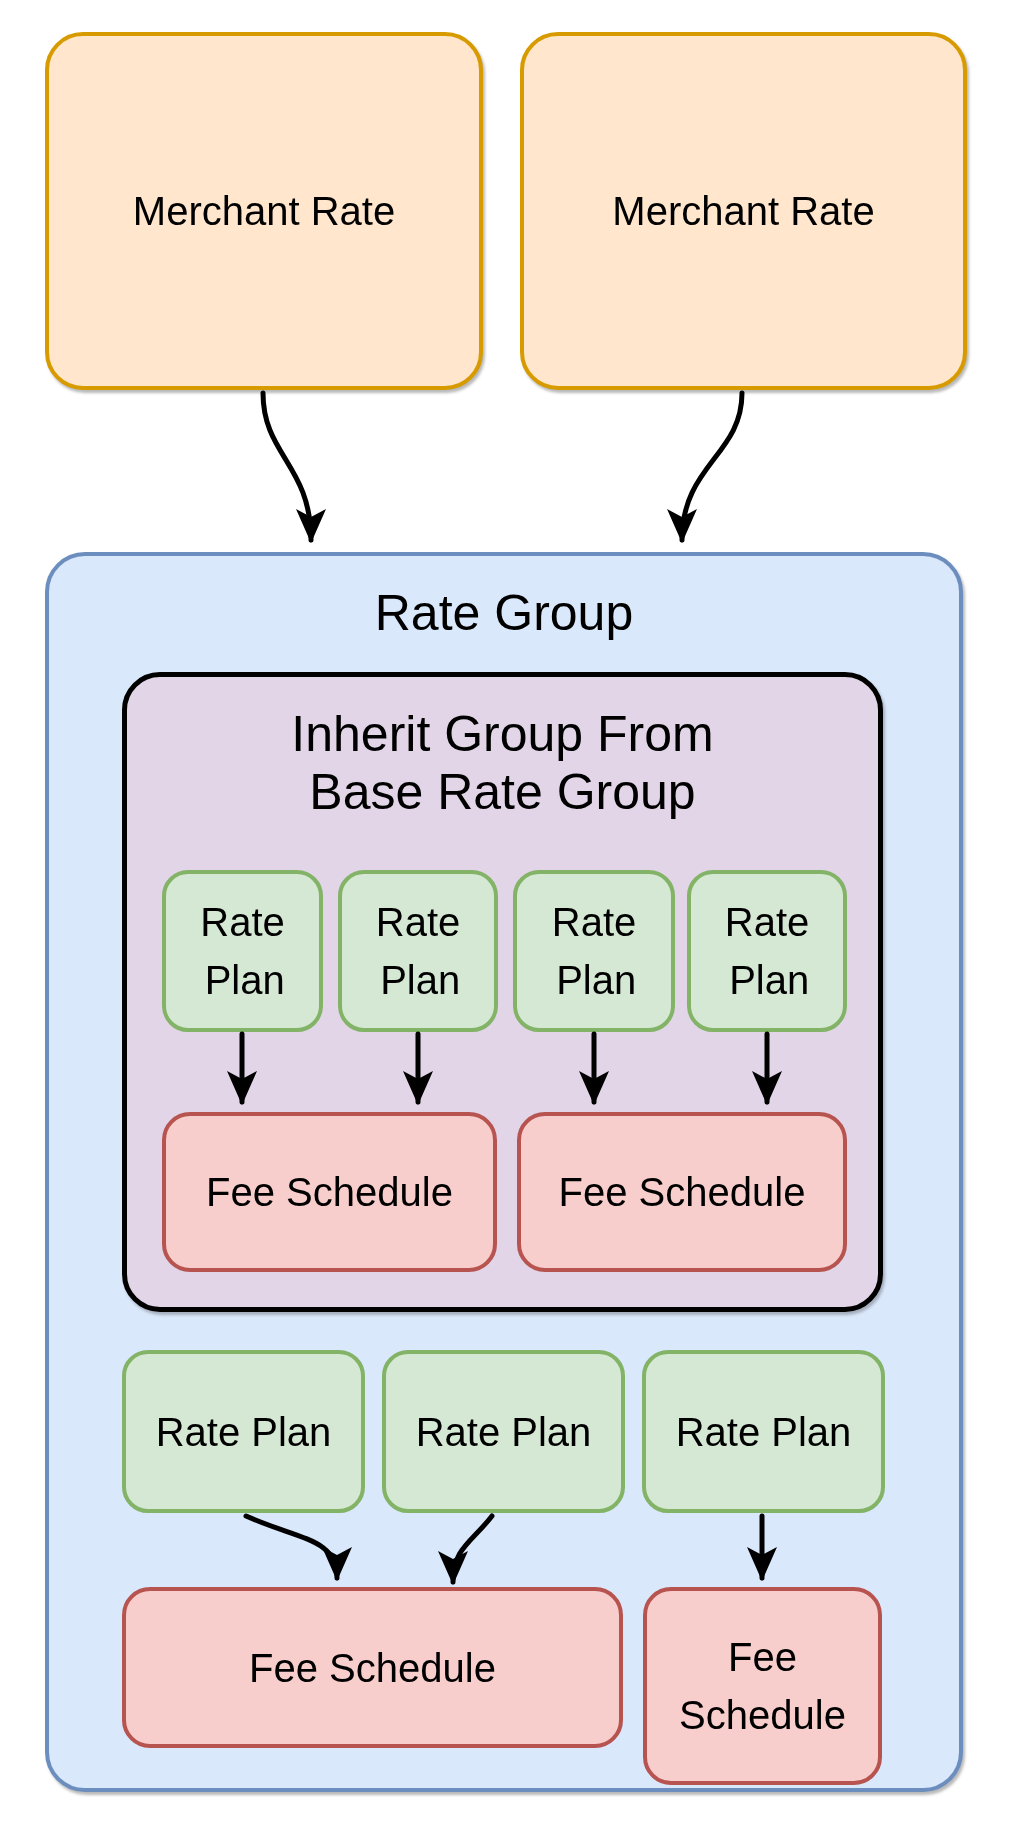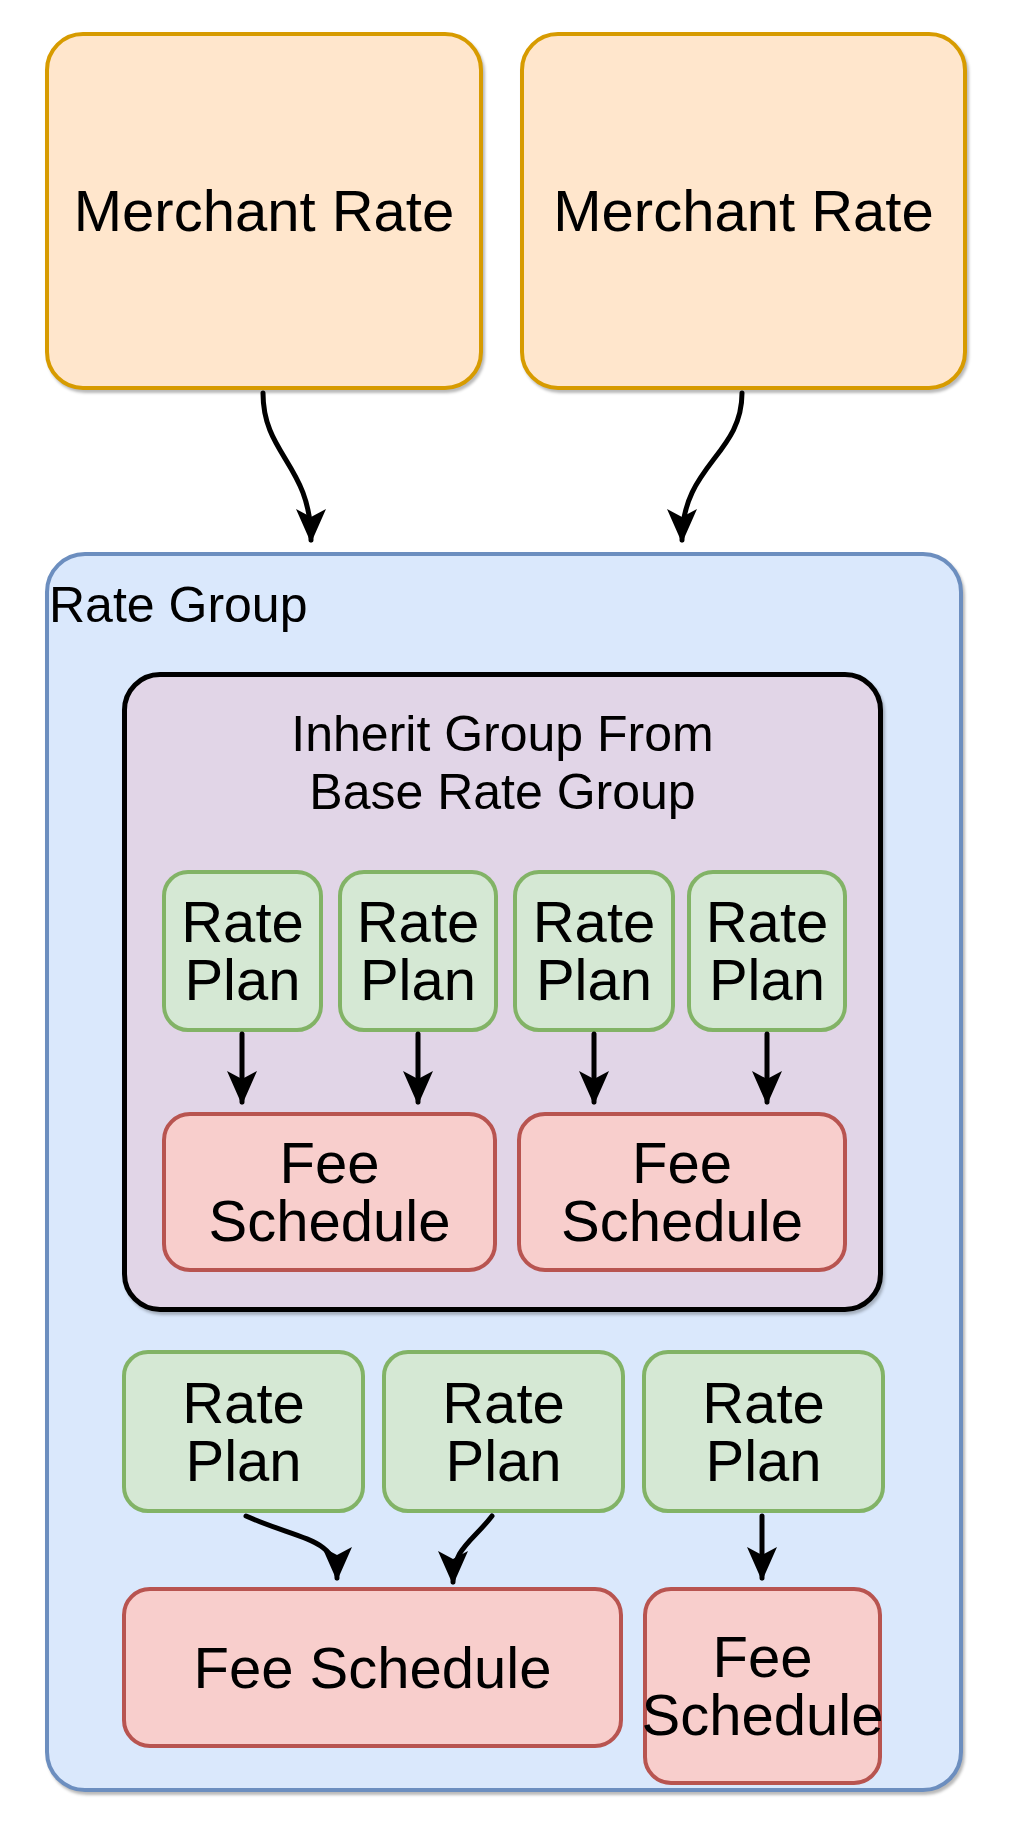--- a/index.html
+++ b/index.html
@@ -8,59 +8,60 @@
     background:var(--background,#fff);
     font-family:"Liberation Sans",sans-serif;
     color:var(--text,#000);
     overflow:hidden;
   }
   .node{
     position:absolute;box-sizing:border-box;
     display:flex;align-items:center;justify-content:center;
     text-align:center;
   }
-  .label{font-size:58px;line-height:58px;white-space:pre-line;}
+  .label{font-size:40px;line-height:58px;white-space:pre-line;}
   .merchant{
     background:var(--merchant-fill);
     border:4px solid var(--merchant-stroke);
     border-radius:38px;
     box-shadow:2px 3px 3px rgba(0,0,0,0.28);
   }
   #merchant-a{left:45px;top:32px;width:438px;height:358px;}
   #merchant-b{left:520px;top:32px;width:447px;height:358px;}
   .rate-group{
     position:absolute;box-sizing:border-box;
     left:45px;top:552px;width:918px;height:1240px;
     background:var(--rate-group-fill);
     border:4px solid var(--rate-group-stroke);
     border-radius:40px;
     box-shadow:2px 3px 3px rgba(0,0,0,0.28);
   }
   .rate-group-title{
-    padding-top:20px;
+    padding-top:28px;text-align:center;
     font-size:50px;line-height:58px;
   }
   .inherit-group{
     position:absolute;box-sizing:border-box;
     left:73px;top:116px;width:761px;height:640px;
     background:var(--inherit-fill);
     border:5px solid var(--inherit-stroke);
     border-radius:38px;
     box-shadow:2px 3px 3px rgba(0,0,0,0.25);
   }
   .inherit-title{
     padding-top:28px;text-align:center;
     font-size:50px;line-height:58px;
   }
   .inherit-title .line{display:block;}
   .inherit-title .bold{font-weight:normal;}
   .green{
     background:var(--rate-plan-fill);
     border:4px solid var(--rate-plan-stroke);
     border-radius:26px;
+    text-align:right;
   }
   .red{
     background:var(--fee-schedule-fill);
     border:4px solid var(--fee-schedule-stroke);
     border-radius:28px;
   }
   
   #irp-1{left:35px;top:193px;width:161px;height:162px;}
   #irp-2{left:211px;top:193px;width:160px;height:162px;}
   #irp-3{left:386px;top:193px;width:162px;height:162px;}

